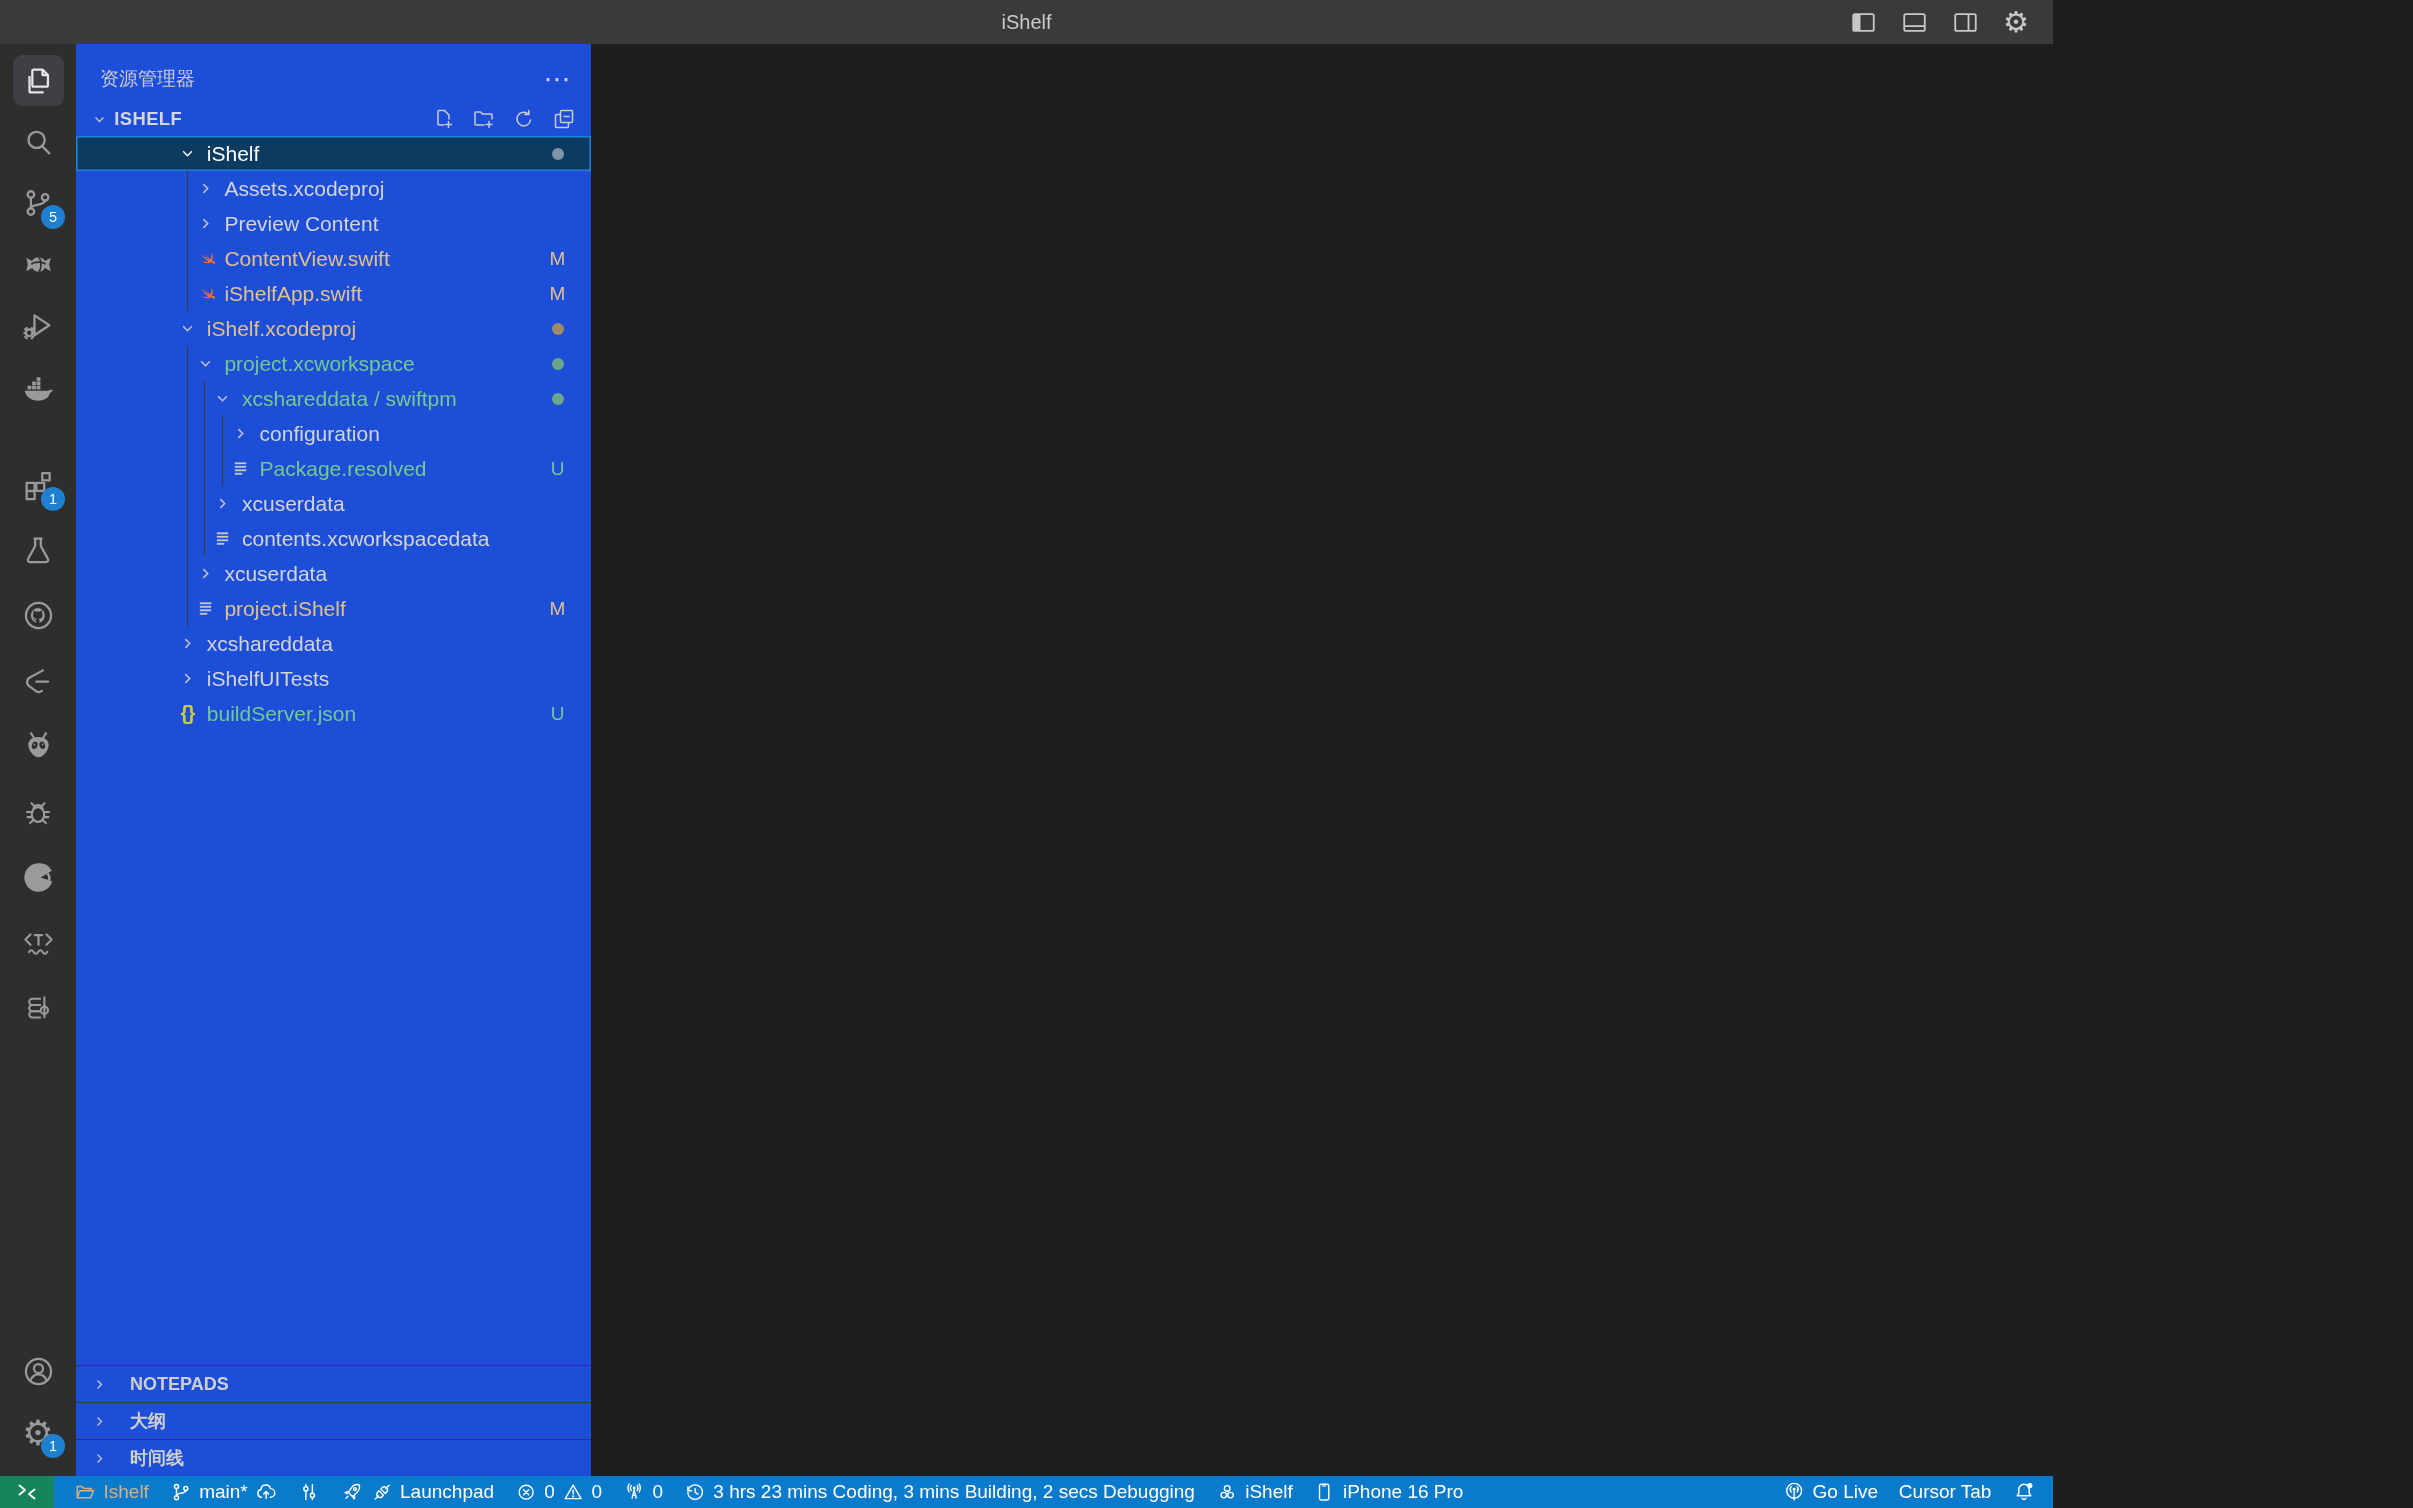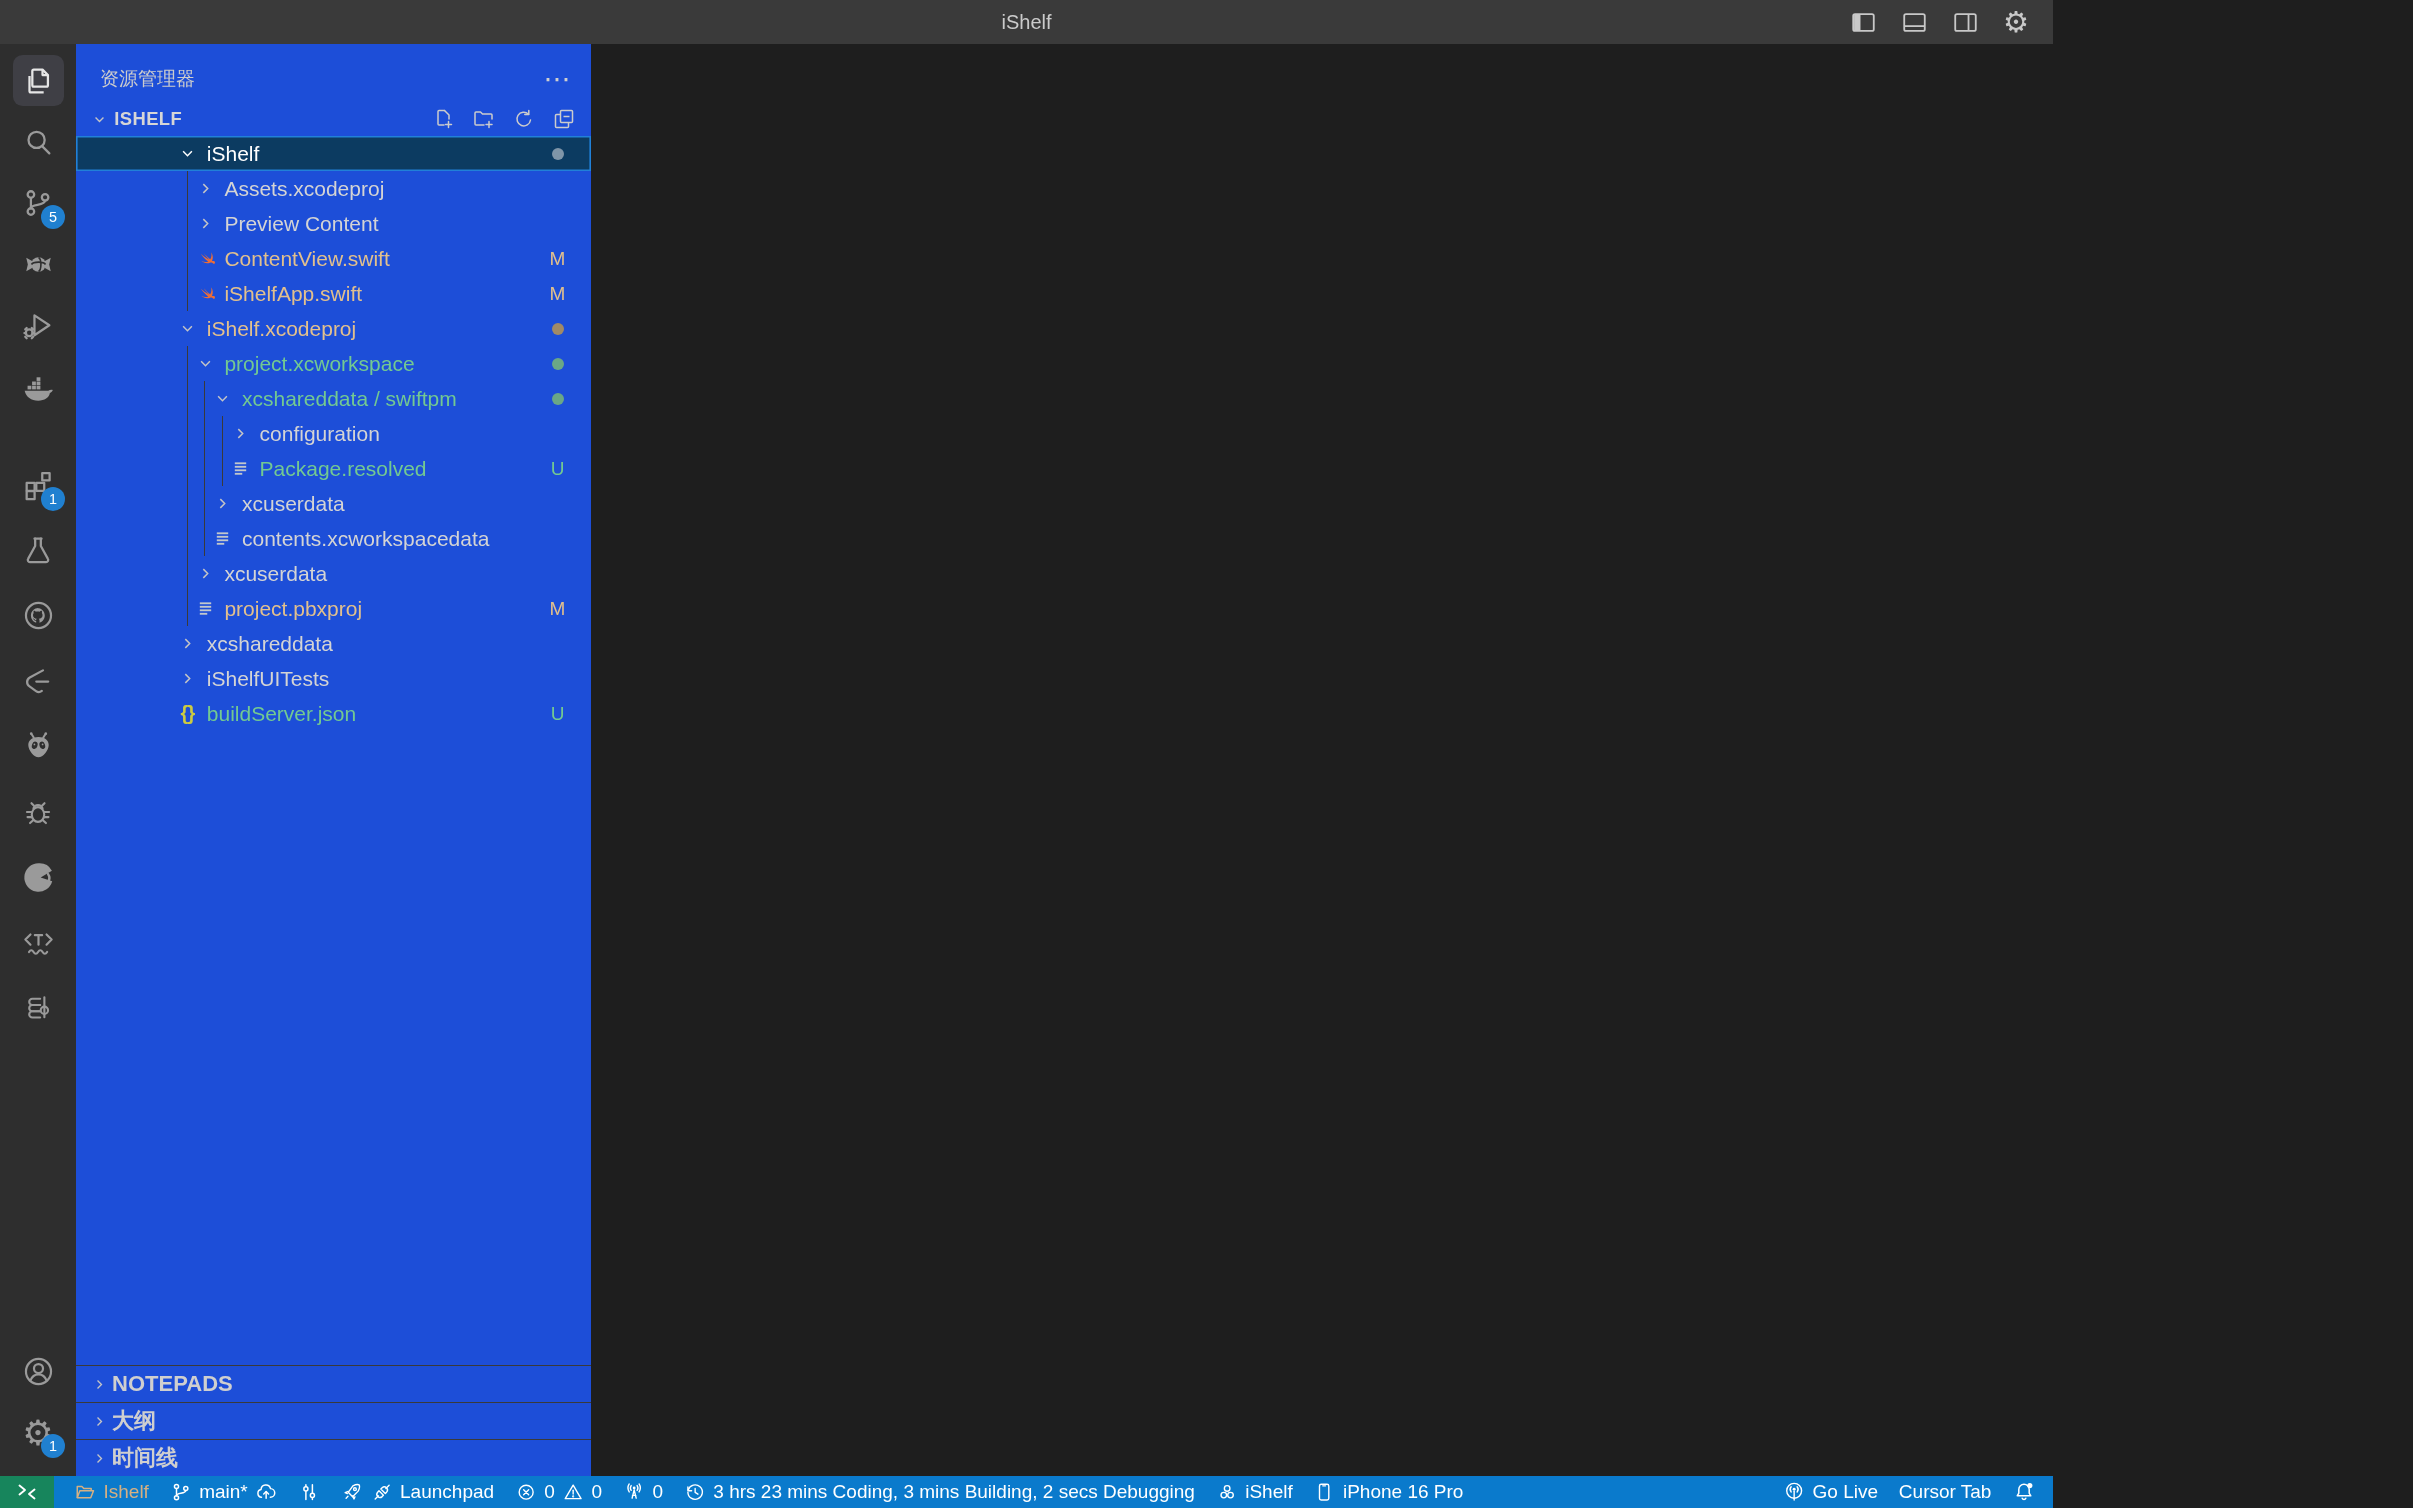--- a/index.html
+++ b/index.html
@@ -60,21 +60,21 @@
   .row.selected .label, .row.selected .twisty { color:#ffffff; }
   .badge { flex:none; width:29px; margin-right:19px; text-align:center; font-size:19px; }
   .c-modified .badge { color:#e2c08d; } .c-untracked .badge { color:#73c991; }
   .dot { flex:none; width:12px; height:12px; border-radius:50%; margin-right:27px; }
   .dot-muted { background:#7f95a8; } .dot-modified { background:#a18a66; } .dot-untracked { background:#6aa786; }
   .json-glyph { color:#cbcb41; font-size:20px; font-weight:bold; letter-spacing:-0.8px; }
 
   .sidebar-fill { flex:1; }
   .panel-row { height:37px; flex:none; border-top:0.8px solid #3a3a3a; display:flex; align-items:center;
     padding:0 12.8px; color:#cfcfcf; }
-  .panel-label { font-weight:bold; font-size:22px; margin-left:1px; }
+  .panel-label { font-weight:bold; font-size:18px; margin-left:19px; }
 
   
   .editor { flex:1; background:#1e1e1e; }
 
   
   .statusbar { height:32px; flex:none; background:#0a7acc; display:flex; align-items:stretch;
     color:#ffffff; font-size:19px; }
   .remote { width:54px; flex:none; background:#17855c; display:flex; align-items:center; justify-content:center; }
   .sb-item { display:flex; align-items:center; gap:7.2px; padding:0 10.4px; white-space:nowrap; }
   .sb-item svg { display:block; }
@@ -470,21 +470,21 @@
 
             <span class="ficon">
               <svg width="21" height="21" viewBox="0 0 24 24" fill="#c2c8cc">
                 <rect x="5.5" y="5" width="13" height="2.1"></rect>
                 <rect x="5.5" y="9" width="13" height="2.1"></rect>
                 <rect x="5.5" y="13" width="13" height="2.1"></rect>
                 <rect x="5.5" y="17" width="8.5" height="2.1"></rect>
               </svg>
             </span>
 
-            <span class="label">project.pbxproj</span>
+            <span class="label">project.iShelf</span>
             <span class="badge">M</span>
 
           </div>
           <div class="row c-default">
 
             <span class="twisty">
               <svg width="21" height="21" viewBox="0 0 24 24" fill="none" stroke="currentColor" stroke-width="1.7">
                 <polyline points="9.5 7 14.5 12 9.5 17"></polyline>
               </svg>
             </span>

